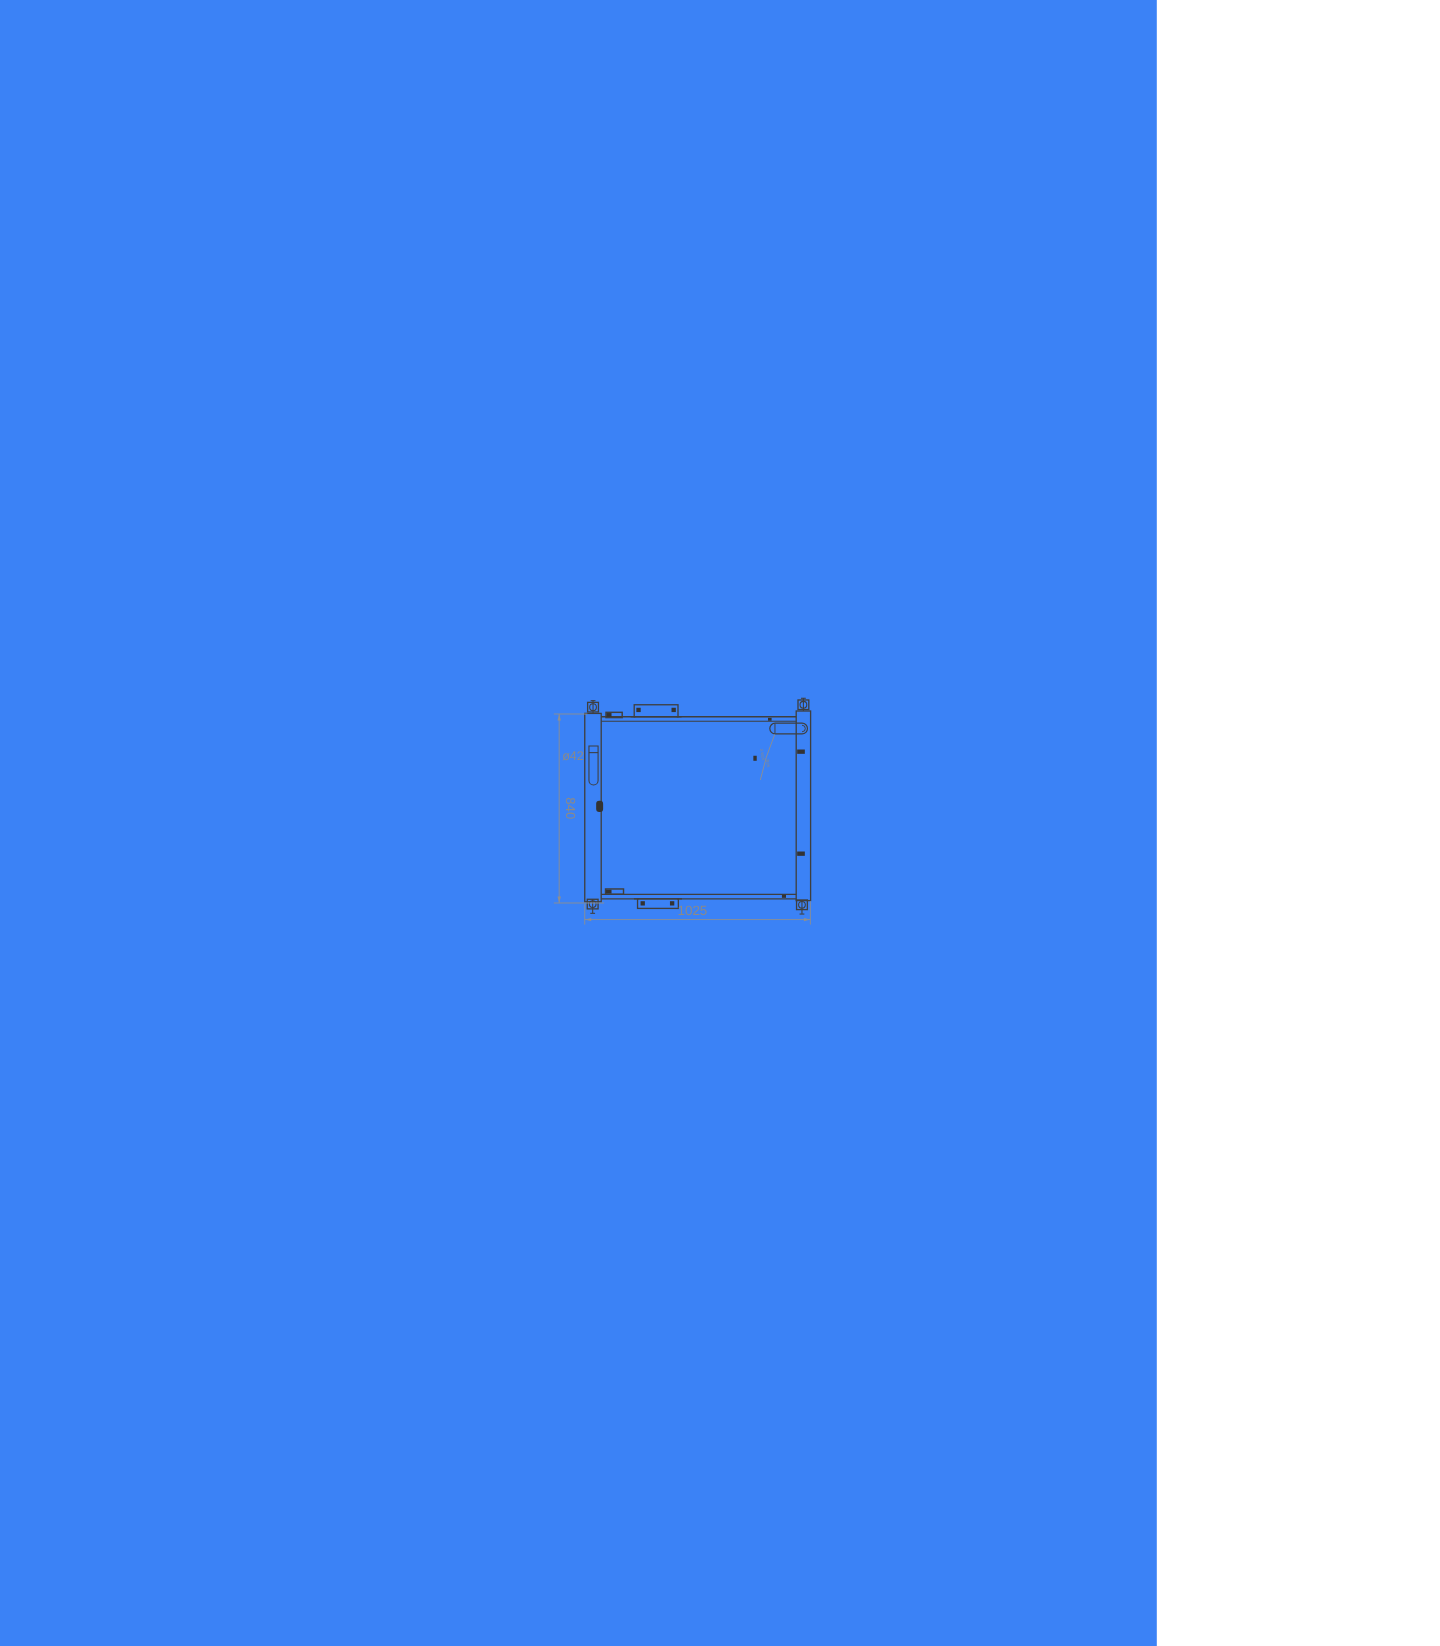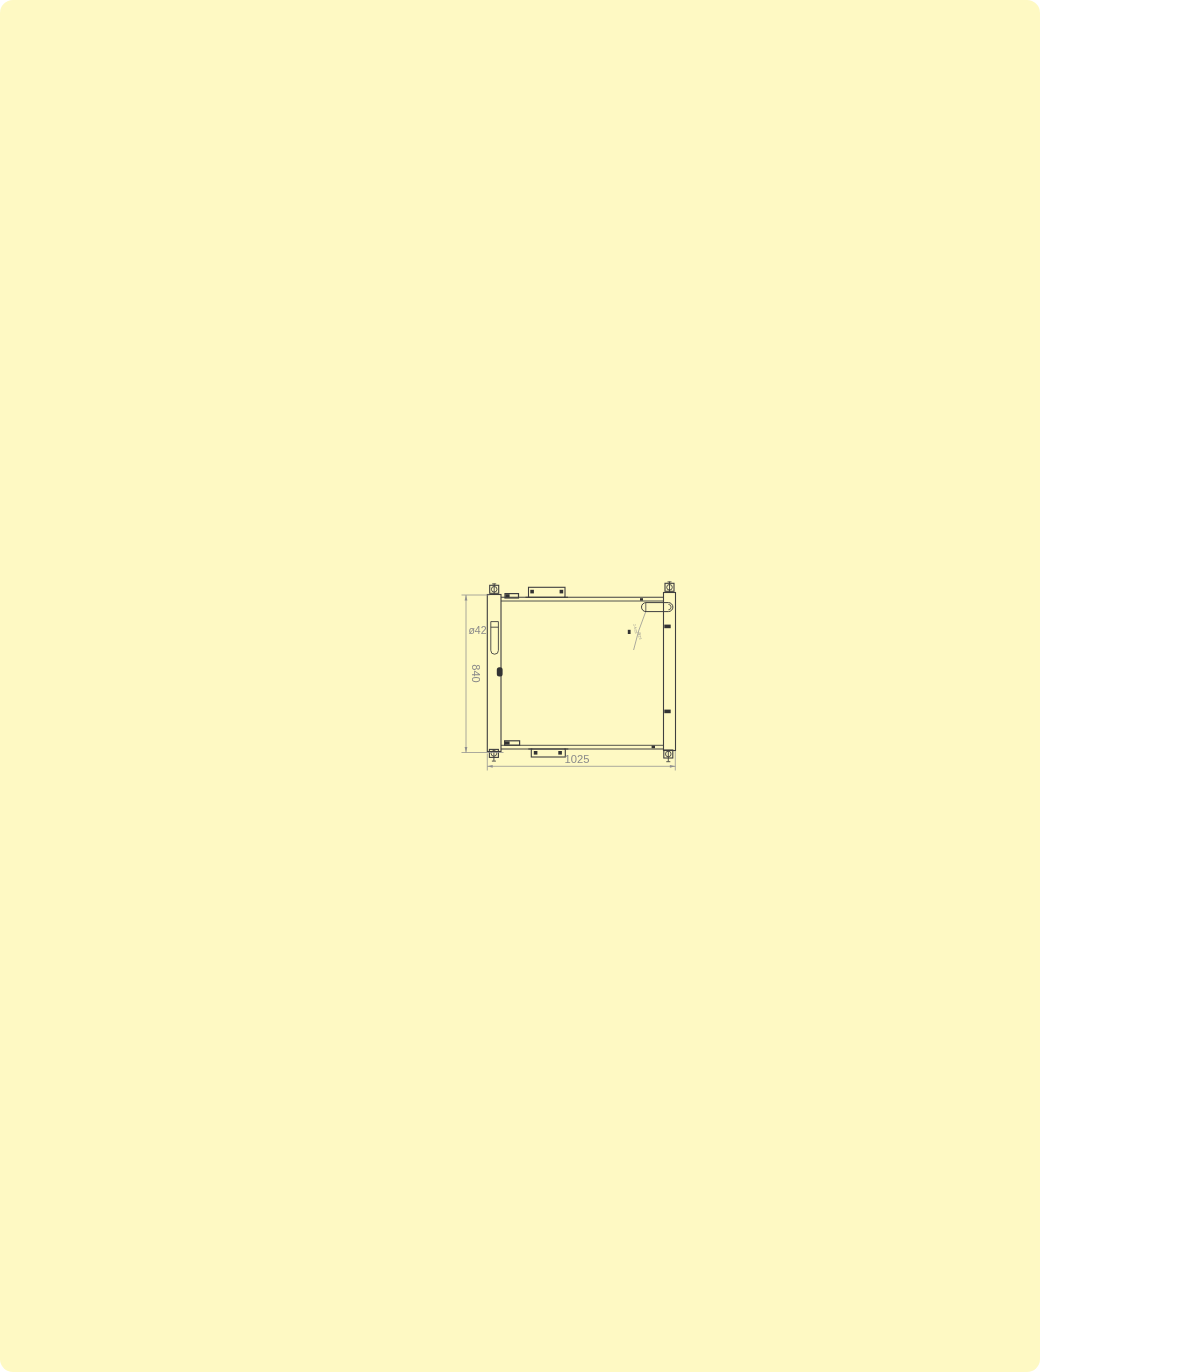--- a/index.html
+++ b/index.html
@@ -1,23 +1,22 @@
 <!DOCTYPE html>
 <html><head>
 <meta charset="utf-8">
 <style>
   html, body { margin: 0; padding: 0; background: #ffffff; }
   .page {
     position: relative;
-    width: 1040px;
+    width: 964px;
     height: 1372px;
-    background: #fef9c3;
+    background: #3b82f6;
     overflow: hidden;
     font-family: "Liberation Sans", sans-serif;
-    border-radius: 13px;
   }
   .drawing-svg {
     position: absolute;
     left: 450px;
     top: 570px;
     width: 260px;
     height: 215px;
   }
   .outline  { stroke: #3f3f3f; fill: none; }
   .fillmark { fill: #333333; stroke: none; }

